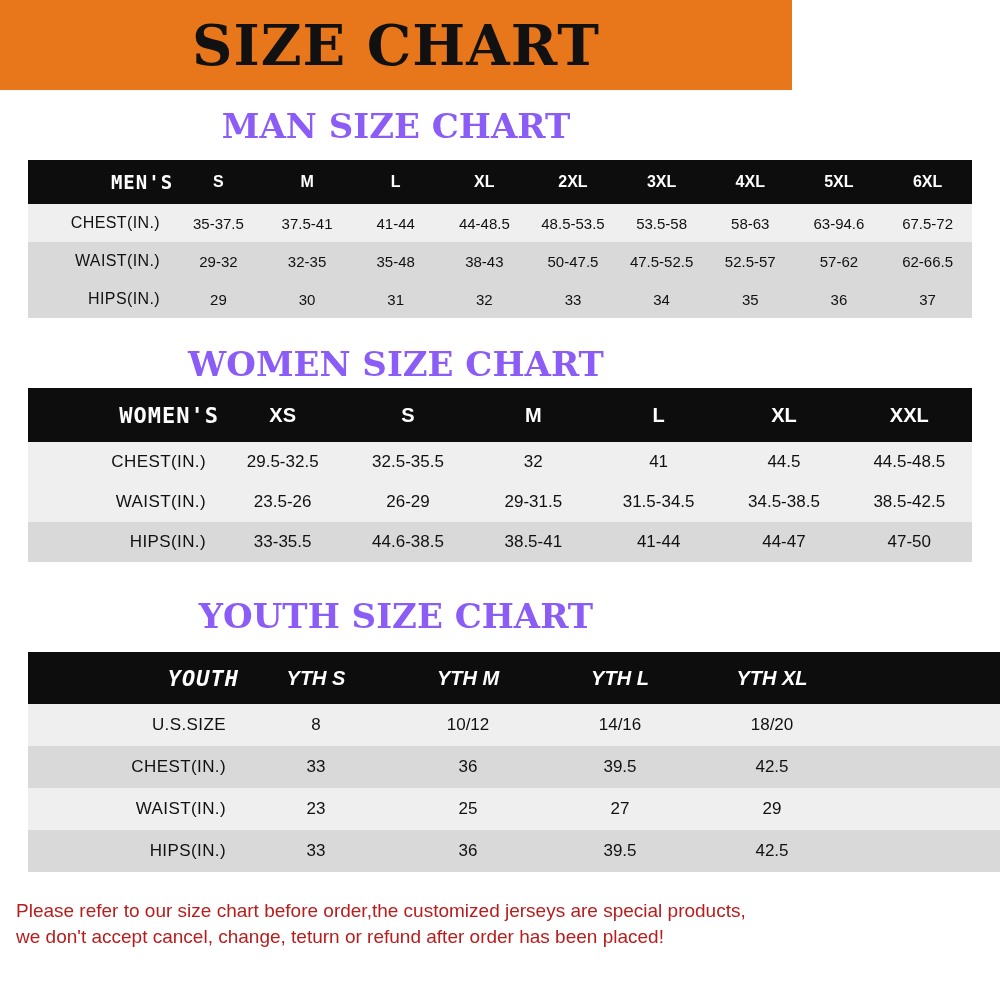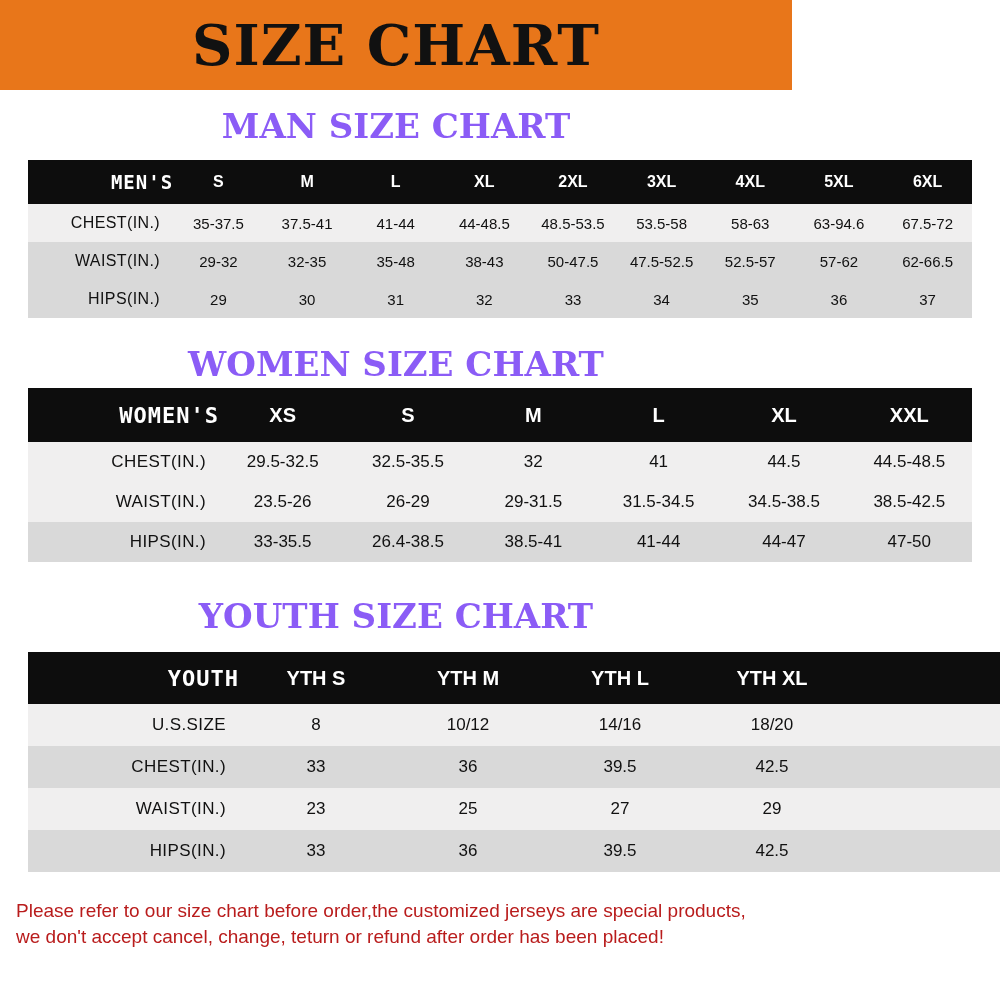--- a/index.html
+++ b/index.html
@@ -97,21 +97,21 @@
 
   
   .women thead th { height: 52px; font-size: 20px; }
   .women thead th.rowhead { font-size: 22px; margin-left: 28px; }
   .women tbody td { height: 38px; font-size: 17px; }
   .women tbody td.rowhead { font-size: 17px; }
   .women col.c0 { width: 192px; }
   .women col.cx { width: 125.3px; }
 
   
-  .youth thead th { height: 50px; font-size: 20px; }
+  .youth thead th { height: 50px; font-size: 20px; font-style: italic; }
   .youth thead th.rowhead { font-size: 22px; }
   .youth tbody td { height: 40px; font-size: 17px; }
   .youth tbody td.rowhead { font-size: 17px; }
   .youth col.c0 { width: 212px; }
   .youth col.cx { width: 152px; }
   .youth col.cpad { width: 176px; }
 
   
   .note {
     margin-top: 26px;
@@ -240,21 +240,21 @@
           <td>23.5-26</td>
           <td>26-29</td>
           <td>29-31.5</td>
           <td>31.5-34.5</td>
           <td>34.5-38.5</td>
           <td>38.5-42.5</td>
         </tr>
         <tr class="even">
           <td class="rowhead">HIPS(IN.)</td>
           <td>33-35.5</td>
-          <td>26.4-38.5</td>
+          <td>44.6-38.5</td>
           <td>38.5-41</td>
           <td>41-44</td>
           <td>44-47</td>
           <td>47-50</td>
         </tr>
       </tbody>
     </table>
   </div>
 
   <div class="section-title t-youth">YOUTH SIZE CHART</div>

